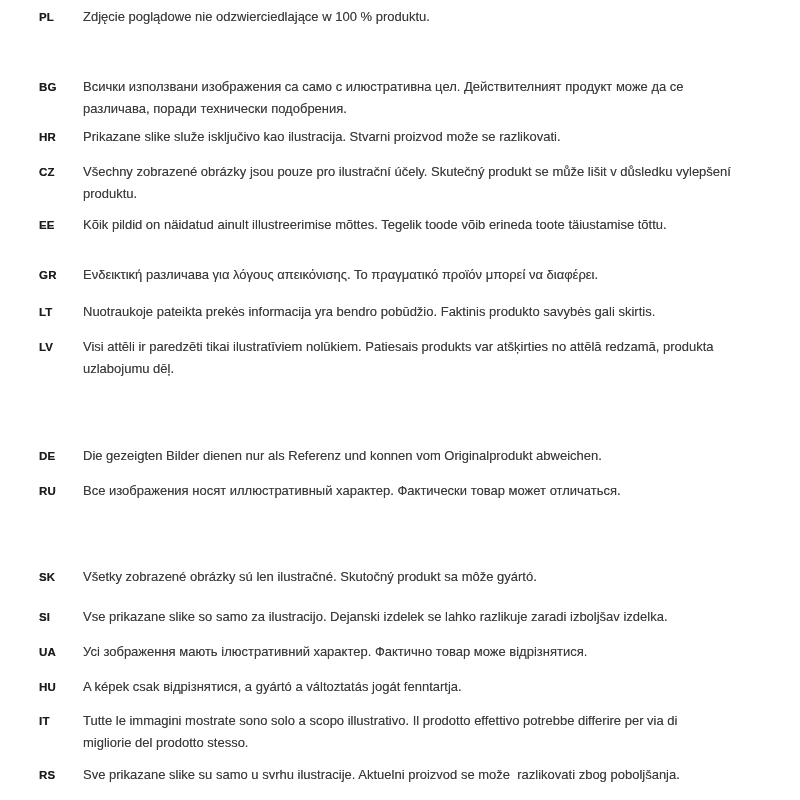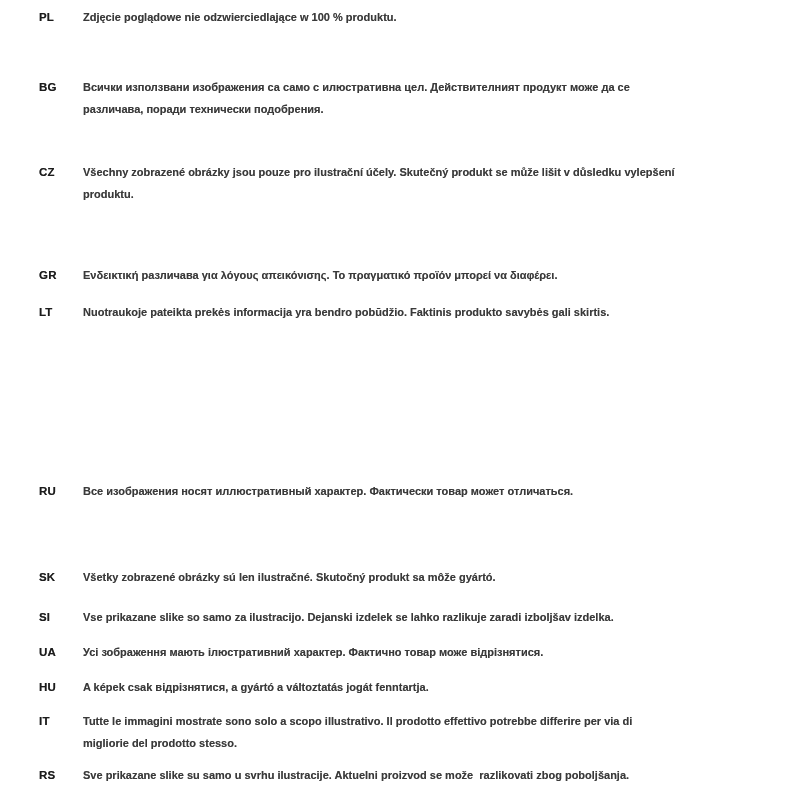--- a/index.html
+++ b/index.html
@@ -28,65 +28,81 @@
     font-size: 11.5px;
     line-height: 22px;
     font-weight: bold;
     color: #1c1c1c;
     letter-spacing: 0.2px;
     text-shadow: 0 0 0.5px rgba(30,30,30,0.65);
   }
   .text {
     flex: 1;
     max-width: 700px;
-    font-size: 11px;
+    font-size: 13px;
     line-height: 22px;
     color: #3a3a3a;
     white-space: pre-wrap;
     text-shadow: 0 0 0.6px rgba(70,70,70,0.55);
-    font-weight: bold;
   }
 </style>
 </head>
 <body>
 
 <div class="page">
 
   <div class="row" style="top:6px">
     <span class="code">PL</span>
     <span class="text">Zdjęcie poglądowe nie odzwierciedlające w 100 % produktu.</span>
   </div>
 
 
   <div class="row" style="top:76px">
     <span class="code">BG</span>
     <span class="text">Всички използвани изображения са само с илюстративна цел. Действителният продукт може да се
 различава, поради технически подобрения.</span>
   </div>
 
+  <div class="row" style="top:126px">
+    <span class="code">HR</span>
+    <span class="text">Prikazane slike služe isključivo kao ilustracija. Stvarni proizvod može se razlikovati.</span>
+  </div>
 
   <div class="row" style="top:161px">
     <span class="code">CZ</span>
     <span class="text">Všechny zobrazené obrázky jsou pouze pro ilustrační účely. Skutečný produkt se může lišit v důsledku vylepšení
 produktu.</span>
   </div>
 
+  <div class="row" style="top:214px">
+    <span class="code">EE</span>
+    <span class="text">Kõik pildid on näidatud ainult illustreerimise mõttes. Tegelik toode võib erineda toote täiustamise tõttu.</span>
+  </div>
 
   <div class="row" style="top:264px">
     <span class="code">GR</span>
     <span class="text">Ενδεικτική различава για λόγους απεικόνισης. Το πραγματικό προϊόν μπορεί να διαφέρει.</span>
   </div>
 
   <div class="row" style="top:301px">
     <span class="code">LT</span>
     <span class="text">Nuotraukoje pateikta prekės informacija yra bendro pobūdžio. Faktinis produkto savybės gali skirtis.</span>
   </div>
 
+  <div class="row" style="top:336px">
+    <span class="code">LV</span>
+    <span class="text">Visi attēli ir paredzēti tikai ilustratīviem nolūkiem. Patiesais produkts var atšķirties no attēlā redzamā, produkta
+uzlabojumu dēļ.</span>
+  </div>
 
 
+  <div class="row" style="top:445px">
+    <span class="code">DE</span>
+    <span class="text">Die gezeigten Bilder dienen nur als Referenz und konnen vom Originalprodukt abweichen.</span>
+  </div>
 
   <div class="row" style="top:480px">
     <span class="code">RU</span>
     <span class="text">Все изображения носят иллюстративный характер. Фактически товар может отличаться.</span>
   </div>
 
 
   <div class="row" style="top:566px">
     <span class="code">SK</span>
     <span class="text">Všetky zobrazené obrázky sú len ilustračné. Skutočný produkt sa môže gyártó.</span>

